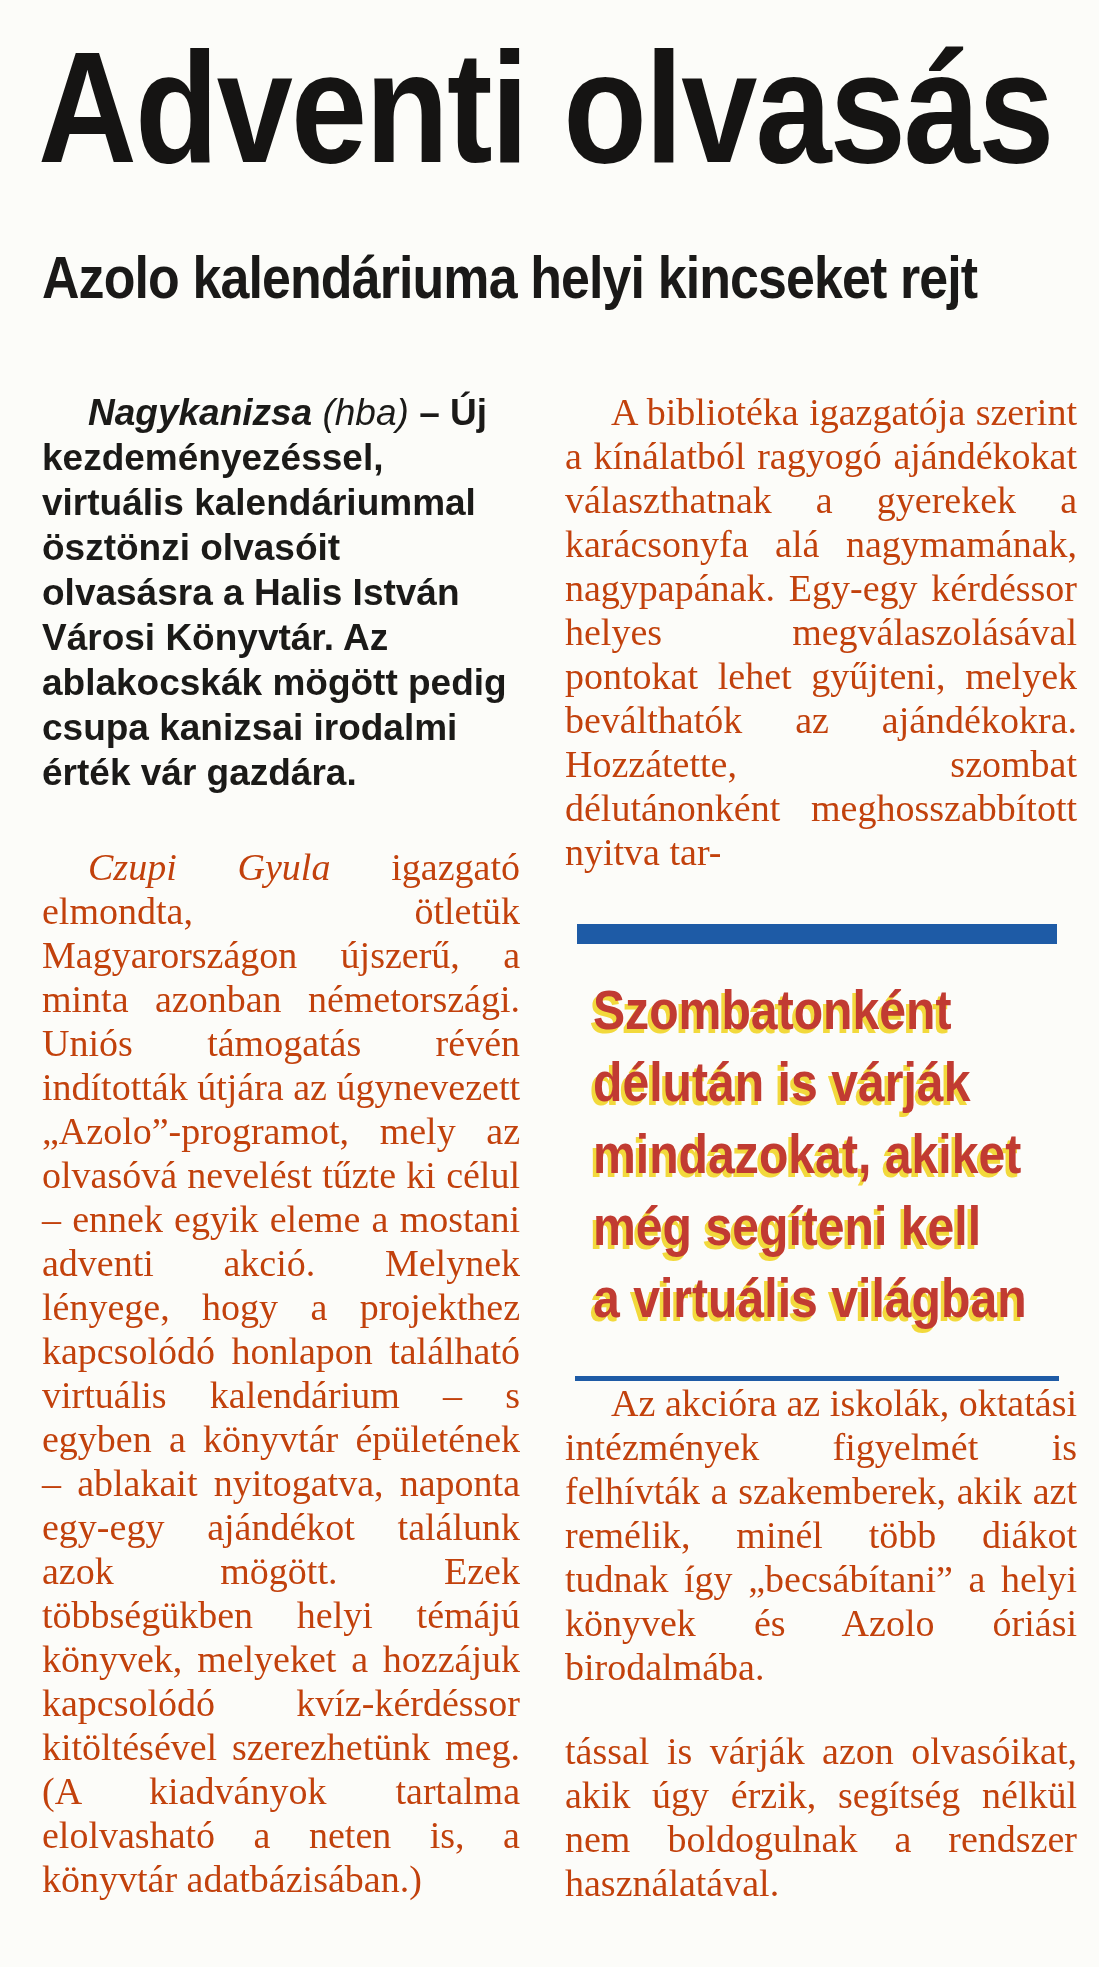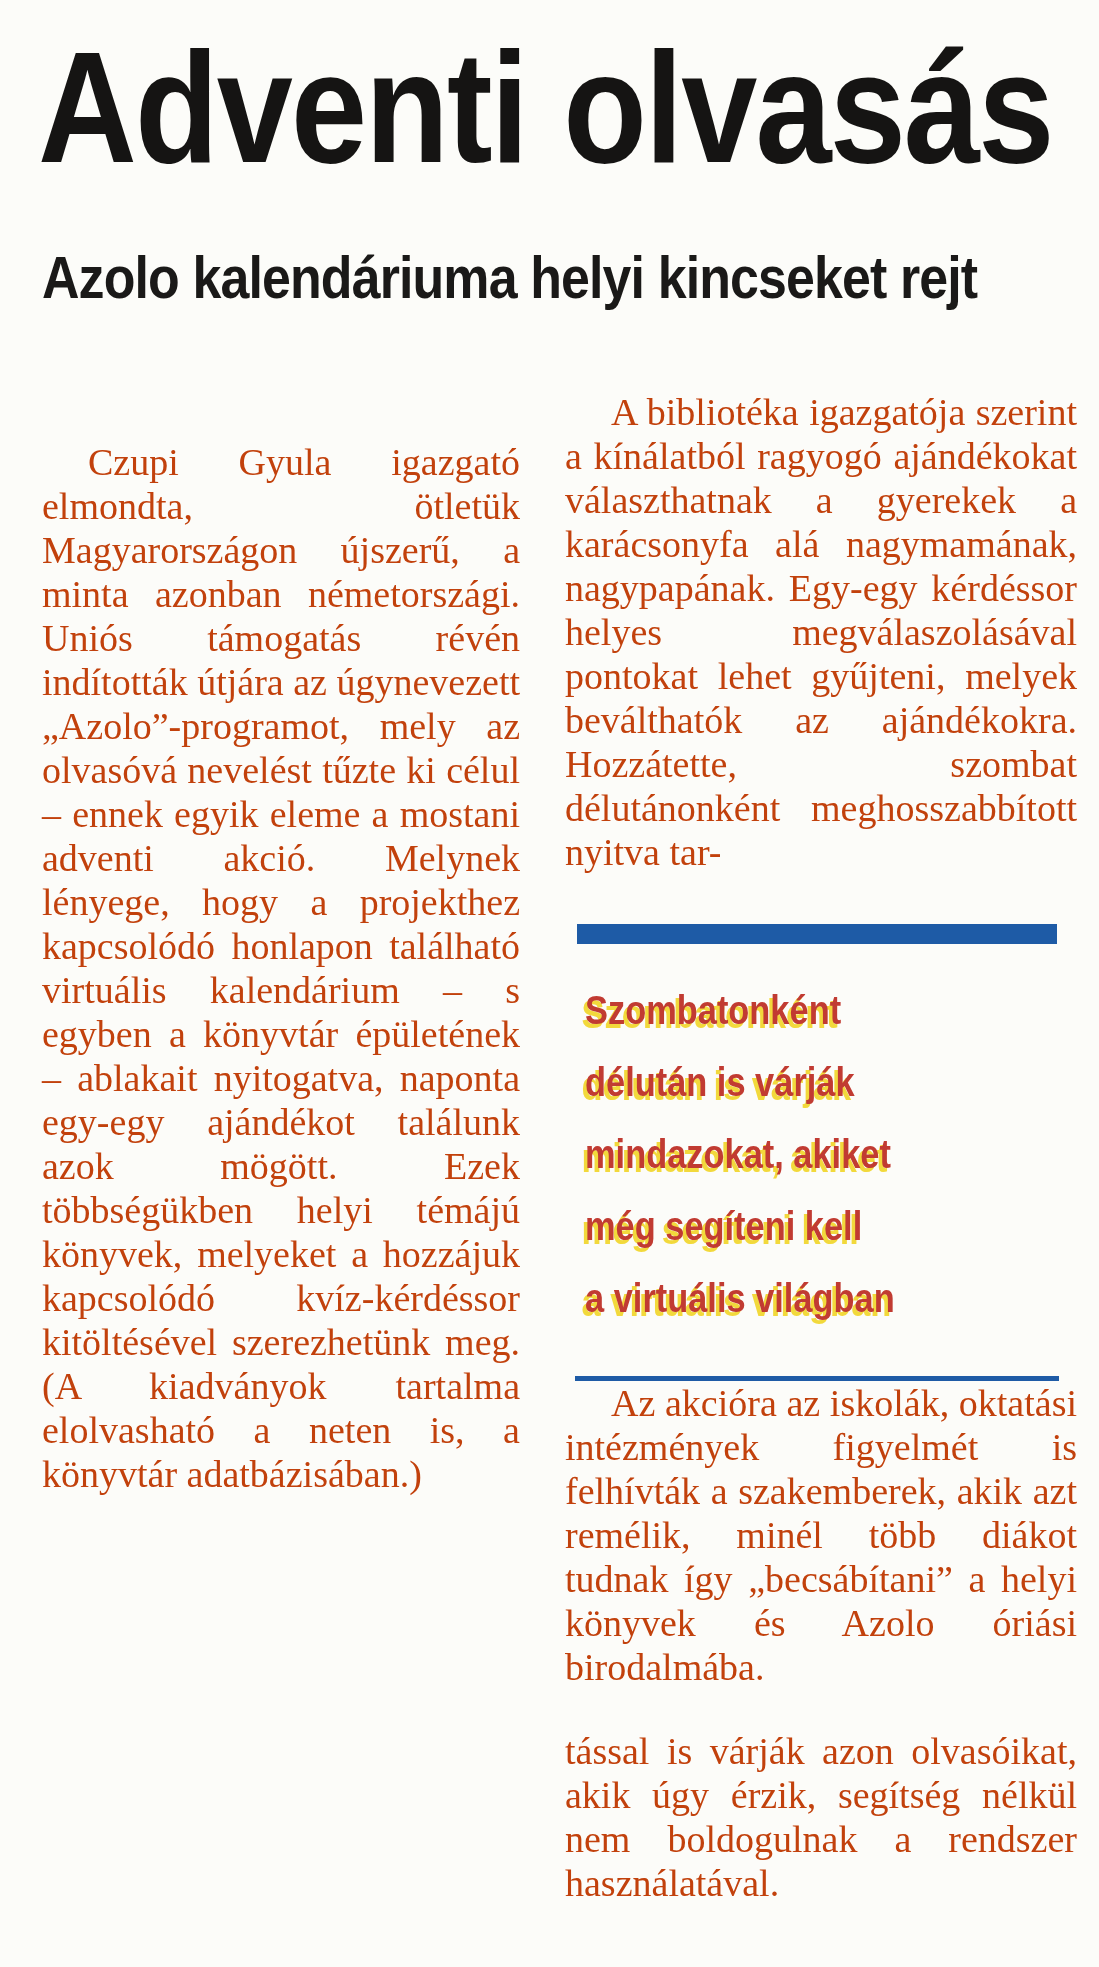--- a/index.html
+++ b/index.html
@@ -67,42 +67,42 @@
   
   .body-para {
     margin: 0;
     font-size: 38px;
     line-height: 44px;
     text-align: justify;
     color: #c2410c;
   }
   .indent { text-indent: 46px; }
   .col-left .body-para { margin-top: 50px; }
-  .person { }
+  .person { font-style: italic; }
 
   
   .rule-thick {
     margin: 50px 0 0 12px;
     width: 480px;
     height: 20px;
     background: var(--rule-blue, #1e5ba6);
   }
   .rule-thin {
     margin: 42px 0 0 10px;
     width: 484px;
     height: 5px;
     background: var(--rule-blue, #1e5ba6);
   }
 
   
   .pull-quote {
-    margin: 30px 0 0 20px;
+    margin: 30px 0 0 28px;
     font-family: "Liberation Sans", sans-serif;
     font-weight: 700;
-    font-size: 40px;
+    font-size: 56px;
     line-height: 72px;
   }
   .pq-line {
     white-space: nowrap;
     transform: scaleX(0.86);
     transform-origin: left center;
     color: var(--pull-quote-red, #c13b32);
     text-shadow: -4px 4px 0 var(--pull-quote-shadow, #f2d93c);
   }
 
@@ -111,20 +111,21 @@
 </head>
 <body>
 
 <div class="page" style="--paper: #fcfcf9; --text-black: #1e1c19; --rule-blue: #1e5ba6; --pull-quote-red: #c13b32; --pull-quote-shadow: #f2d93c;">
 
   <h1 class="headline">Adventi olvasás</h1>
 
   <h2 class="subheadline">Azolo kalendáriuma helyi kincseket rejt</h2>
 
   <div class="col-left">
+    <p class="lead"><span class="lead-loc">Nagykanizsa</span> <span class="lead-credit">(hba)</span> <span>– Új kezdeményezéssel, virtuális kalendáriummal ösztönzi olvasóit olvasásra a Halis István Városi Könyvtár. Az ablakocskák mögött pedig csupa kanizsai irodalmi érték vár gazdára.</span></p>
 
     <p class="body-para indent"><span class="person">Czupi Gyula</span> <span>igazgató elmondta, ötletük Magyarországon újszerű, a minta azonban németországi. Uniós támogatás révén indították útjára az úgynevezett „Azolo”-programot, mely az olvasóvá nevelést tűzte ki célul – ennek egyik eleme a mostani adventi akció. Melynek lényege, hogy a projekthez kapcsolódó honlapon található virtuális kalendárium – s egyben a könyvtár épületének – ablakait nyitogatva, naponta egy-egy ajándékot találunk azok mögött. Ezek többségükben helyi témájú könyvek, melyeket a hozzájuk kapcsolódó kvíz-kérdéssor kitöltésével szerezhetünk meg. (A kiadványok tartalma elolvasható a neten is, a könyvtár adatbázisában.)</span></p>
   </div>
 
   <div class="col-right">
     <p class="body-para indent">A bibliotéka igazgatója szerint a kínálatból ragyogó ajándékokat választhatnak a gyerekek a karácsonyfa alá nagymamának, nagypapának. Egy-egy kérdéssor helyes megválaszolásával pontokat lehet gyűjteni, melyek beválthatók az ajándékokra. Hozzátette, szombat délutánonként meghosszabbított nyitva tar-</p>
 
     <div class="rule-thick"></div>
 
     <div class="pull-quote">

